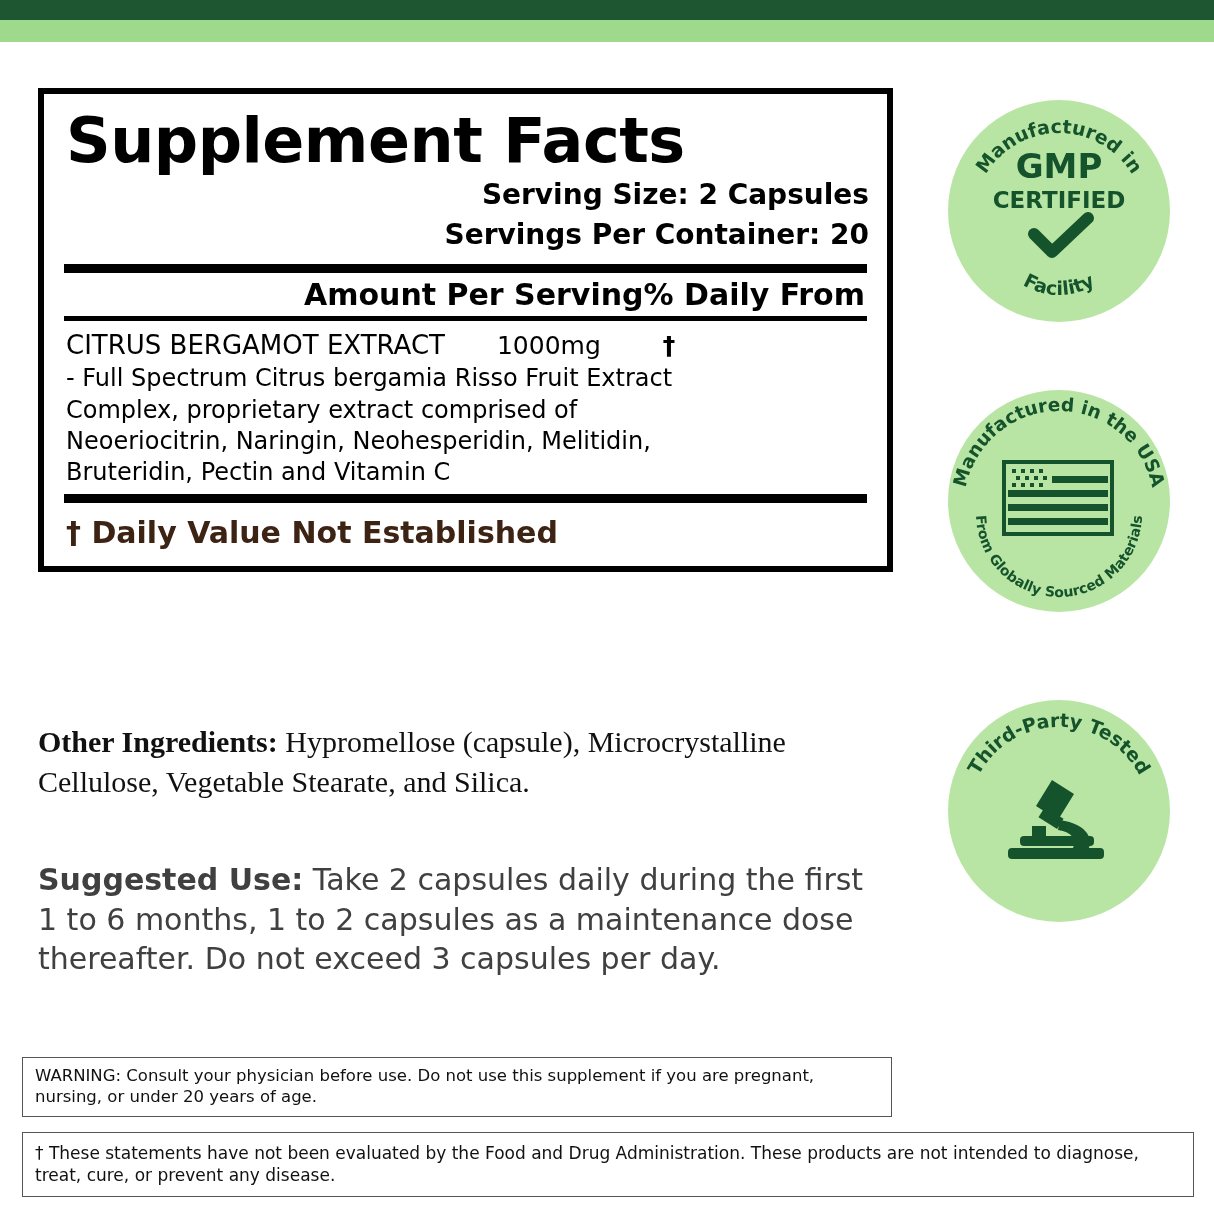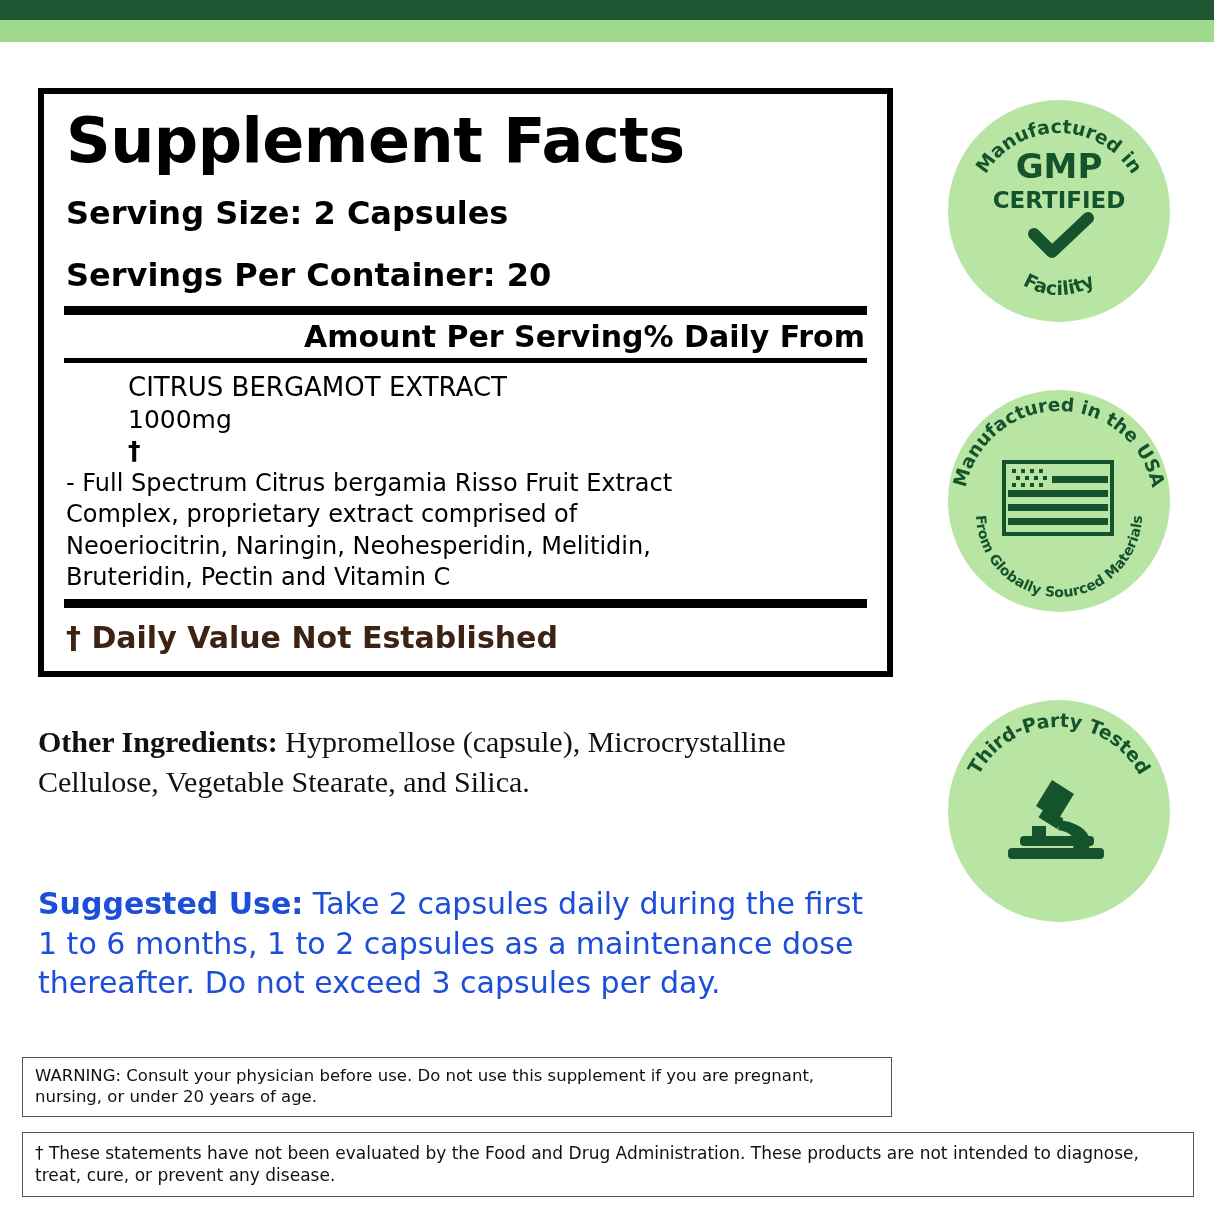--- a/index.html
+++ b/index.html
@@ -50,25 +50,26 @@
   .facts-title {
     font-size: 62px;
     font-weight: bold;
     line-height: 1.05;
     letter-spacing: -0.5px;
     color: #000;
     margin: 6px 0 2px 4px;
     font-family: "DejaVu Sans", sans-serif;
   }
   .serving-line {
-    font-size: 32px;
+    font-size: 28px;
     font-weight: bold;
     color: #000;
-    margin: 20px 0 0 4px;
+    margin: 4px 0 0 4px;
     line-height: 1.3;
+    text-align: right;
   }
   .rule-thick {
     height: 9px;
     background: #000;
     margin: 10px 2px 0 2px;
   }
   .rule-medium {
     height: 5px;
     background: #000;
     margin: 4px 2px 0 2px;
@@ -89,21 +90,20 @@
   }
   .ing-block {
     margin: 8px 0 6px 4px;
     color: #000;
   }
   .ing-head {
     display: flex;
     align-items: baseline;
     font-size: 26px;
     line-height: 1.25;
-    flex-direction: column;
   }
   .ing-name { flex: 0 0 auto; }
   .ing-amount {
     margin-left: 52px;
     font-size: 25px;
   }
   .ing-dv {
     margin-left: 62px;
     font-size: 25px;
     font-weight: bold;
@@ -132,22 +132,21 @@
     color: #111;
     font-family: Liberation Serif, serif;
   }
   .suggested {
     position: absolute;
     left: 38px;
     top: 818px;
     width: 830px;
     font-size: 30px;
     line-height: 1.32;
-    color: #1d4ed8;
-    margin-top: 24px;
+    color: #404040;
   }
   .lbl-bold { font-weight: bold; }
 
   .warning-box {
     position: absolute;
     left: 22px;
     top: 1015px;
     width: 870px;
     border: 1.5px solid #555;
     box-sizing: border-box;

